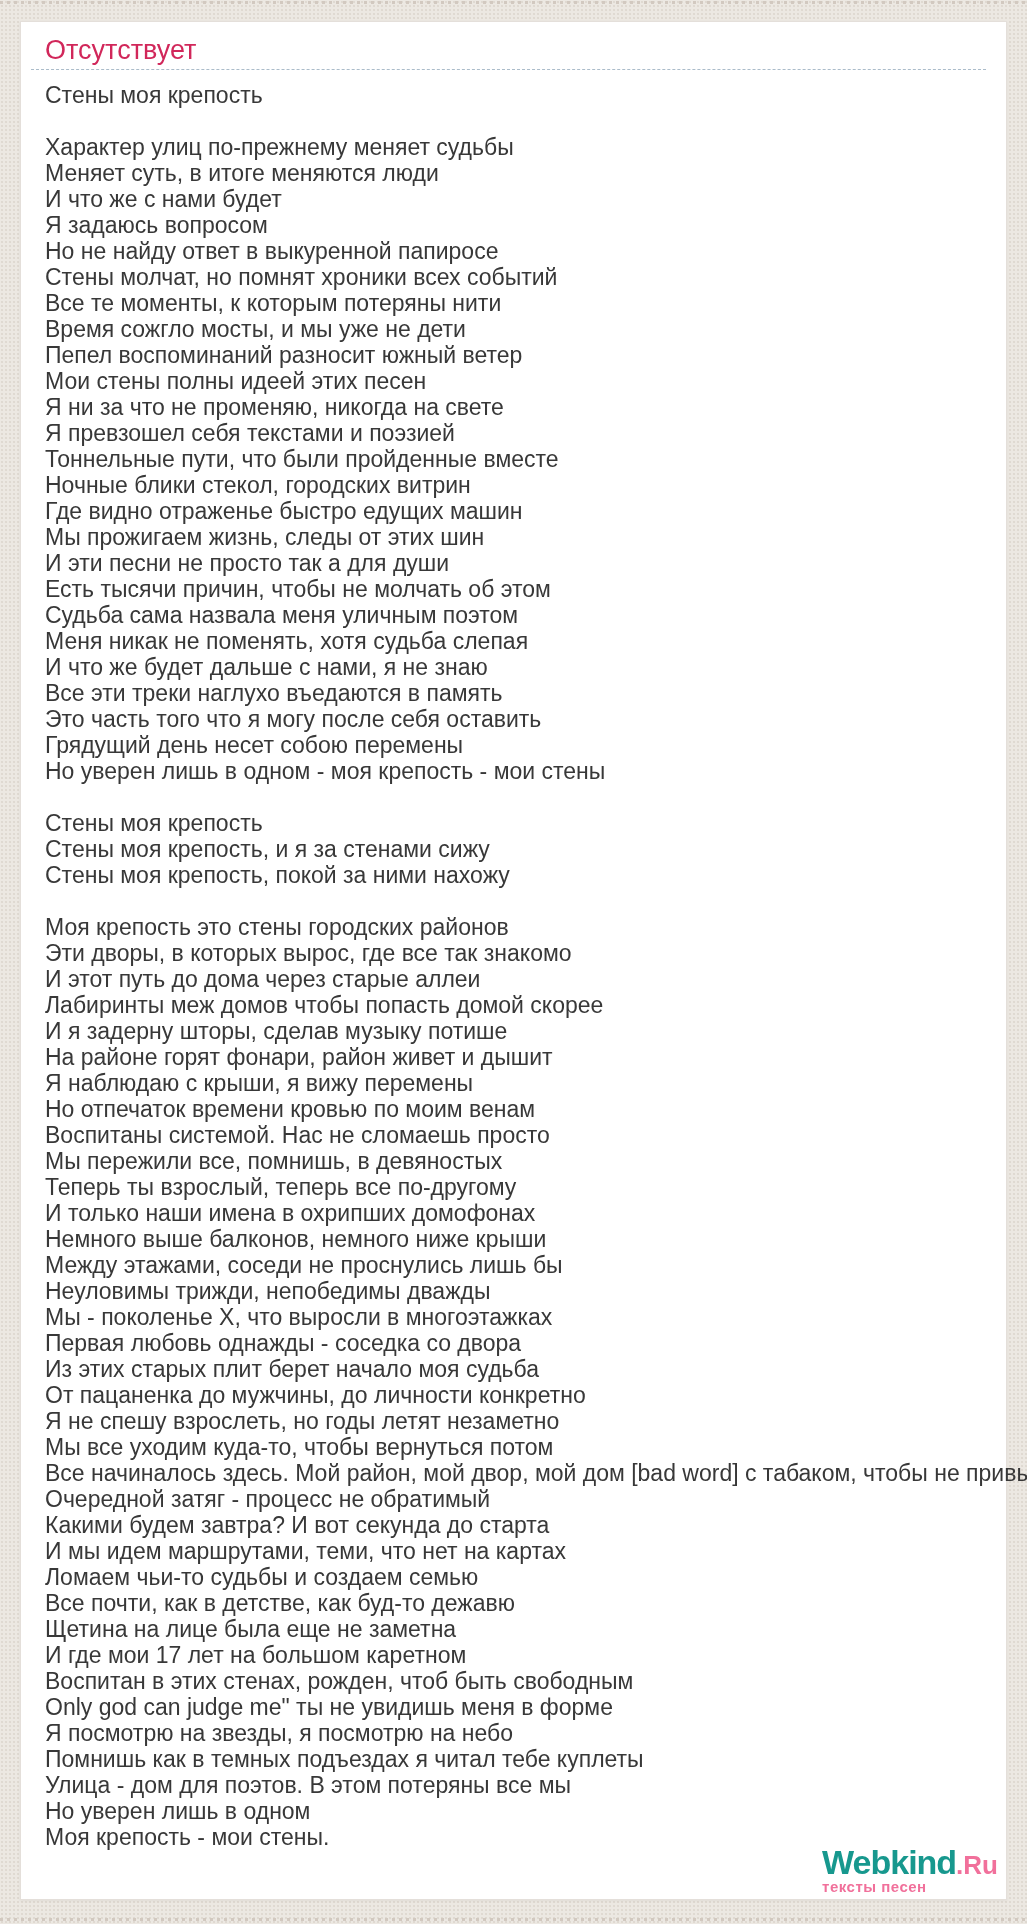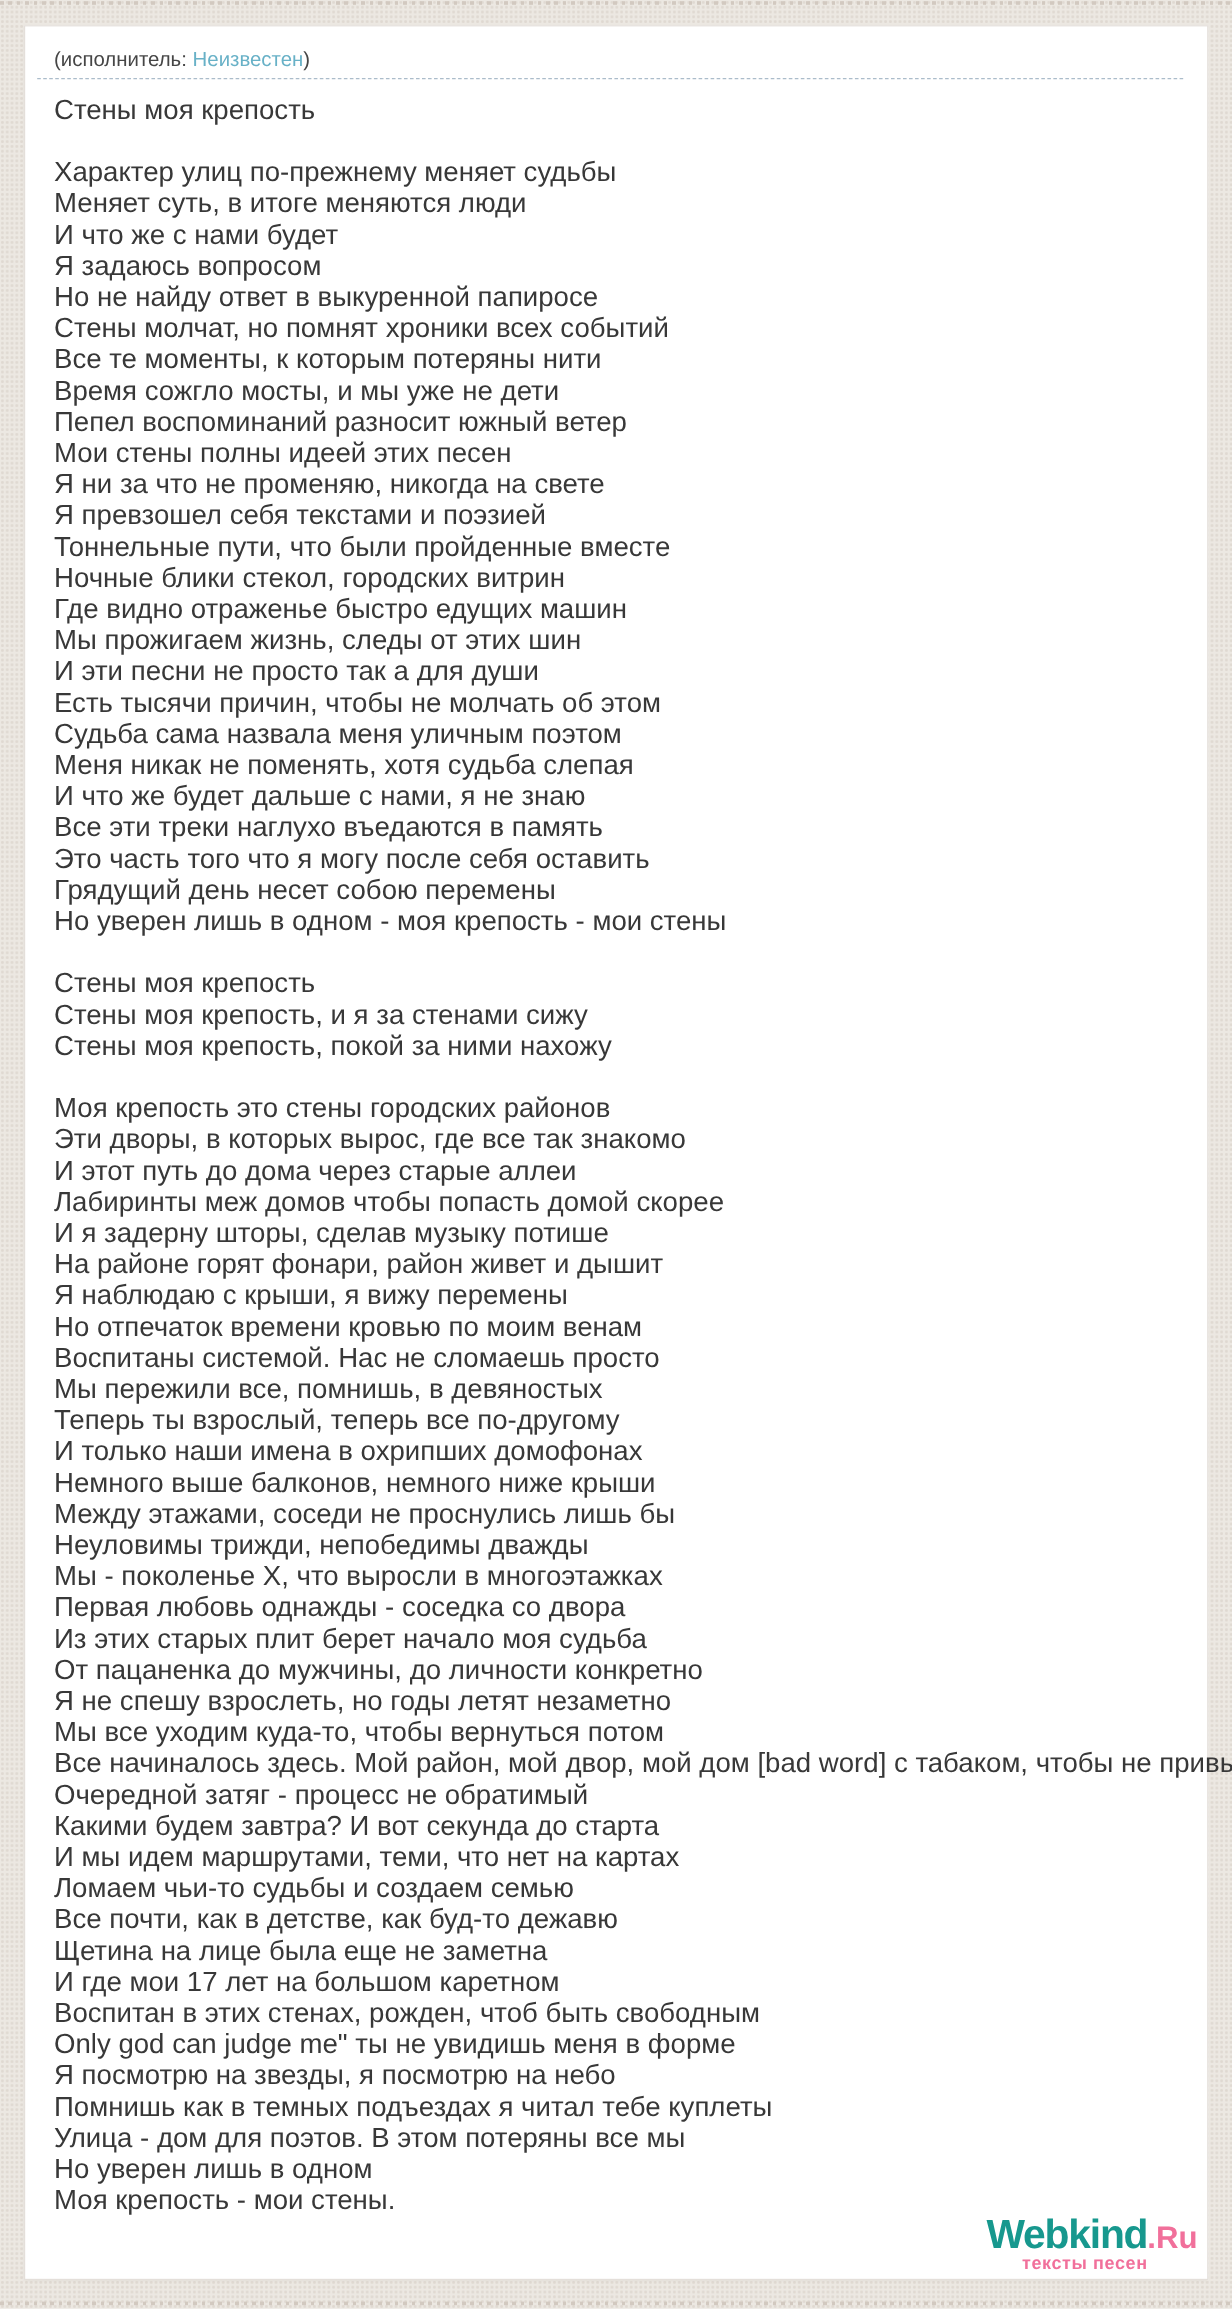--- a/index.html
+++ b/index.html
@@ -59,21 +59,21 @@
     white-space: pre;
     font-size: 23px;
     line-height: 26px;
     color: #383838;
   }
 
   .logo {
     position: absolute;
     right: 8px;
     bottom: 4px;
-    text-align: center;
+    text-align: left;
     cursor: pointer;
     line-height: 36px;
   }
   .logo-main {
     font-size: 34px;
     font-weight: bold;
     color: #17988e;
     letter-spacing: -1px;
   }
   .logo-ru {
@@ -92,22 +92,22 @@
   }
 </style>
 </head>
 <body>
 
 <div class="edge-dots top"></div>
 <div class="edge-dots bottom"></div>
 
 <div class="card">
 
+  <h1 class="title">Отсутствует</h1>
 
-  <div class="artist"><span>(исполнитель: </span><a class="artist-link">Неизвестен</a><span>)</span></div>
 
   <div class="separator"></div>
 
   <div class="lyrics">Стены моя крепость
 
 Характер улиц по-прежнему меняет судьбы
 Меняет суть, в итоге меняются люди
 И что же с нами будет
 Я задаюсь вопросом
 Но не найду ответ в выкуренной папиросе

